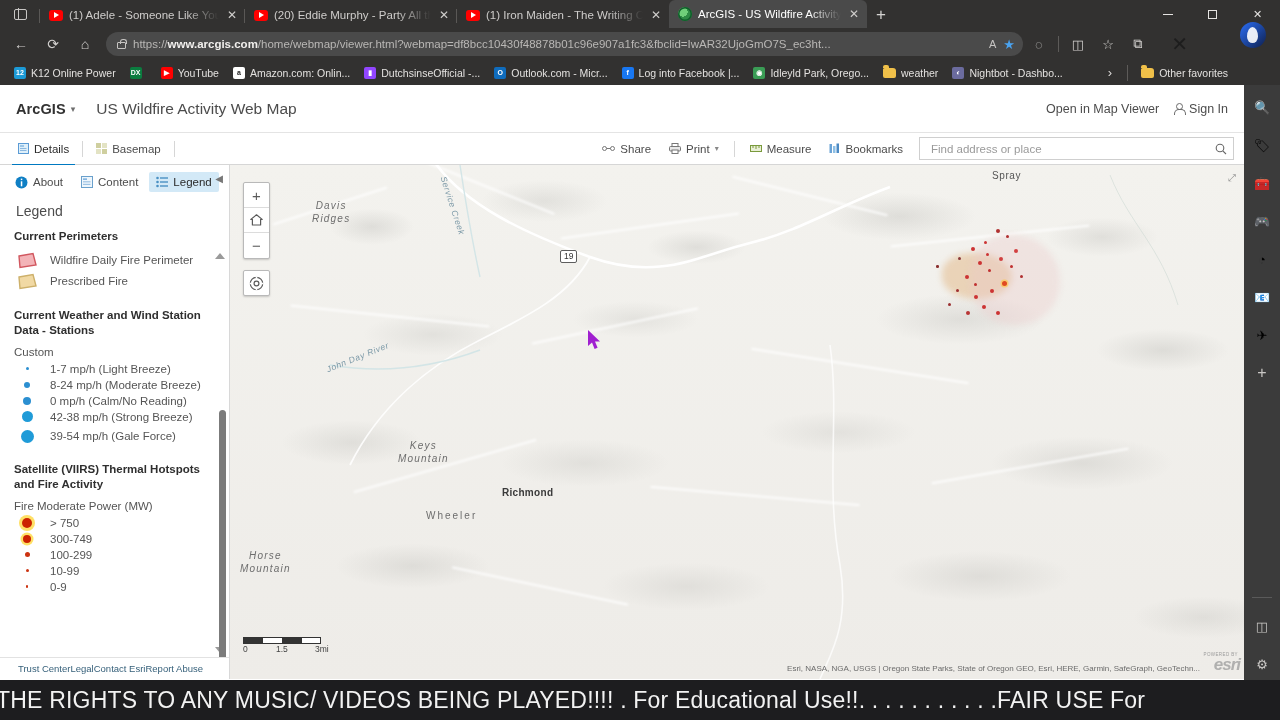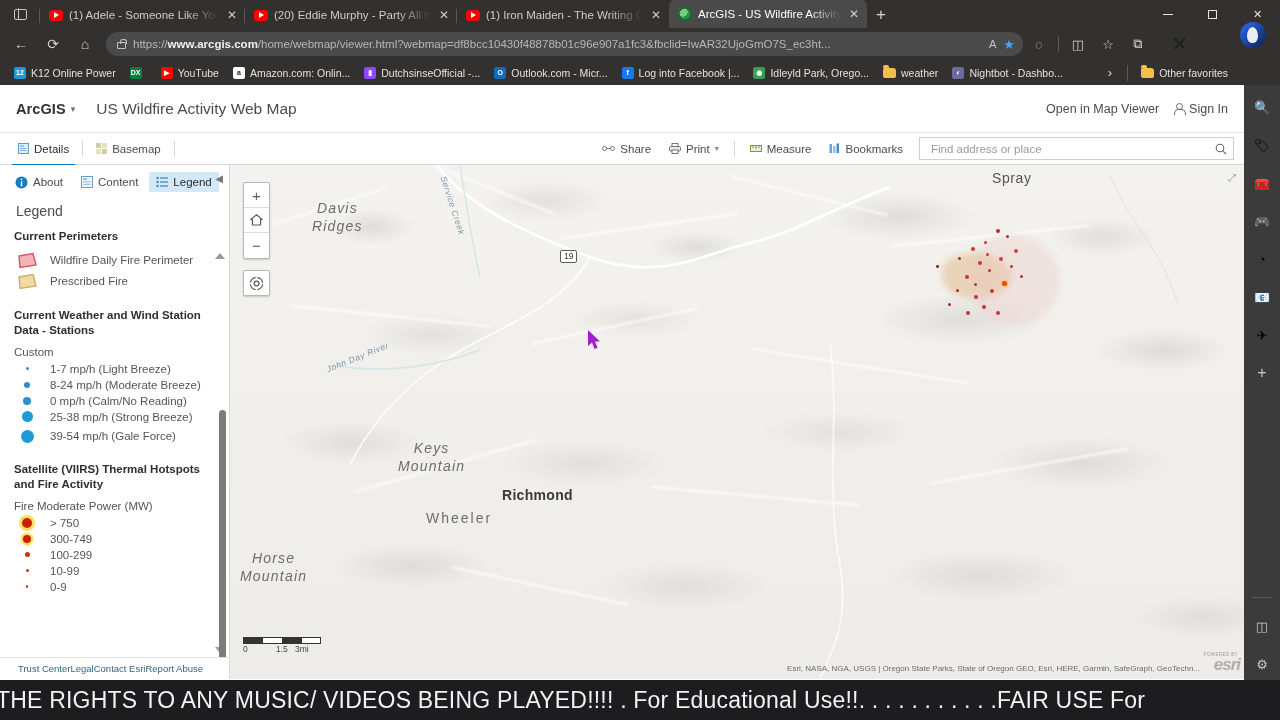--- a/index.html
+++ b/index.html
@@ -142,21 +142,21 @@
       radial-gradient(110px 30px at 60% 52%, rgba(148,148,143,.15), transparent 70%),
       radial-gradient(130px 38px at 84% 58%, rgba(150,150,145,.20), transparent 70%),
       radial-gradient(110px 32px at 18% 78%, rgba(148,148,143,.19), transparent 70%),
       radial-gradient(120px 34px at 45% 82%, rgba(148,148,143,.16), transparent 70%),
       radial-gradient(130px 36px at 74% 80%, rgba(150,150,145,.19), transparent 70%),
       radial-gradient(100px 30px at 96% 88%, rgba(150,150,145,.17), transparent 70%),
       linear-gradient(#f3f2ee,#eeece8);
     filter:blur(.4px);
   }
   .ridge { position:absolute; background:rgba(255,255,255,.85); height:2px; border-radius:2px; filter:blur(1px); }
-  .maplabel { position:absolute; font-size:14px; color:#6d6d6d; font-style:italic;
+  .maplabel { position:absolute; font-size:10px; color:#6d6d6d; font-style:italic;
               letter-spacing:1.2px; text-align:center; line-height:1.25; white-space:pre; }
   .maplabel.town { font-style:normal; letter-spacing:.6px; }
   .maplabel.town-b { font-style:normal; font-weight:700; color:#3a3a3a; letter-spacing:.3px; }
   .waterlabel { position:absolute; font-size:8.5px; color:#7d9aa8; font-style:italic; letter-spacing:.6px; }
 
   .mapctl { position:absolute; left:13px; top:17px; width:27px; background:#fff;
             border:1px solid #b9b9b9; border-radius:2px; box-shadow:0 1px 2px rgba(0,0,0,.18); }
   .mapctl div { height:25px; display:flex; align-items:center; justify-content:center;
                 font-size:15px; color:#5a5a5a; border-bottom:1px solid #dcdcdc; }
   .mapctl div:last-child { border-bottom:0; }
@@ -492,21 +492,21 @@
           <div class="lrow">
             <div class="sym-wrap">
                 <div class="dot" style="width:8px;height:8px;background:#2b8fd1"></div>
               </div>
             <div class="lbl">0 mp/h (Calm/No Reading)</div>
           </div>
           <div class="lrow">
             <div class="sym-wrap">
                 <div class="dot" style="width:11px;height:11px;background:#1f9bd8"></div>
               </div>
-            <div class="lbl">25-38 mp/h (Strong Breeze)</div>
+            <div class="lbl">42-38 mp/h (Strong Breeze)</div>
           </div>
           <div class="lrow" style="margin:7px 0">
             <div class="sym-wrap">
                 <div class="dot" style="width:13px;height:13px;background:#1f9bd8"></div>
               </div>
             <div class="lbl">39-54 mp/h (Gale Force)</div>
           </div>
 
           <div class="lyr-title" style="margin-top:19px">Satellite (VIIRS) Thermal Hotspots and Fire Activity</div>
           <div class="lyr-sub">Fire Moderate Power (MW)</div>
@@ -652,21 +652,21 @@
         <div class="scalebar">
           <div class="sb-bar">
               <i></i>
               <i></i>
               <i></i>
               <i></i>
             </div>
           <div class="sb-labels">
             <span style="left:0">0</span>
             <span style="left:33px">1.5</span>
-            <span style="left:52px">3mi</span>
+            <span style="left:72px">3mi</span>
           </div>
         </div>
 
         <div class="attrib">Esri, NASA, NGA, USGS | Oregon State Parks, State of Oregon GEO, Esri, HERE, Garmin, SafeGraph, GeoTechn...</div>
         <div class="esritag">POWERED BY</div>
         <div class="esrilogo">esri</div>
         <div class="expandico">⤢</div>
       </div>
     </div>
   </div>

